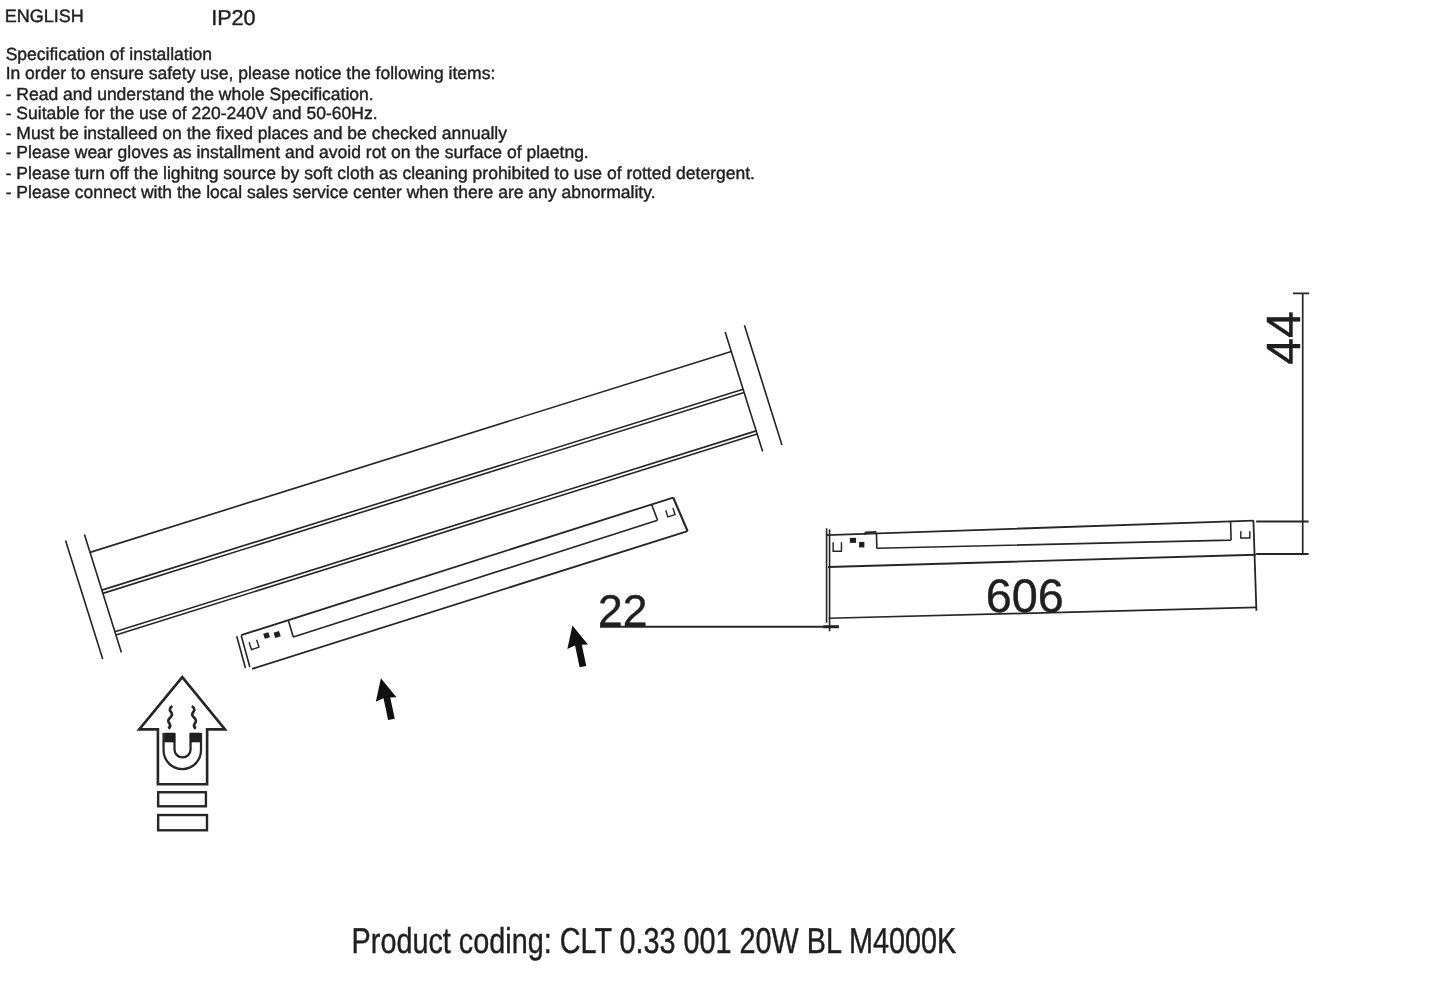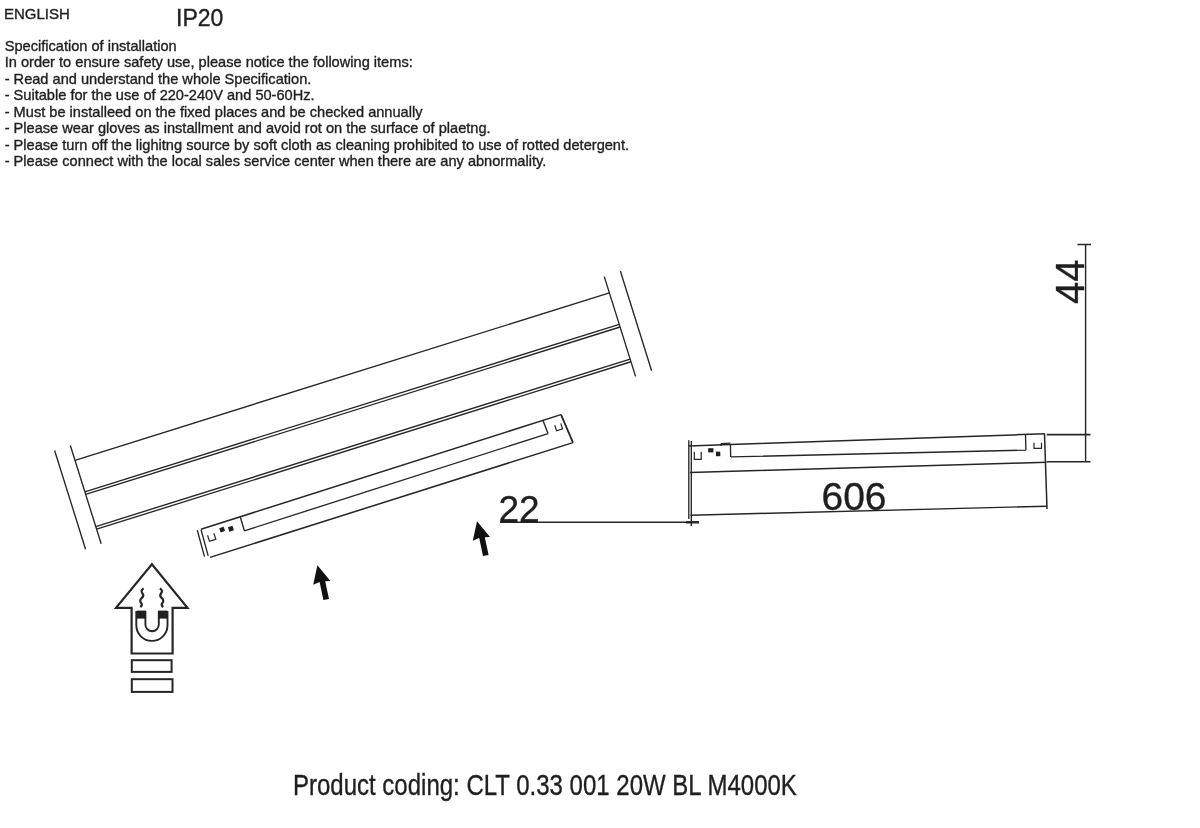--- a/index.html
+++ b/index.html
@@ -2,21 +2,21 @@
 <html><head>
 <meta charset="utf-8">
 <style>
 html,body{margin:0;padding:0;width:1200px;height:828px;background:#ffffff;overflow:hidden}
 body{font-family:"Liberation Sans",sans-serif;color:#1f1f1f;-webkit-text-stroke:0.35px #1f1f1f;filter:blur(0.45px)}
 .abs{position:absolute}
 </style>
 </head>
 <body>
 <div class="abs" style="left:4px;top:4.8px;font-size:15px">ENGLISH</div>
-<div class="abs" style="left:176px;top:4.8px;font-size:23px">IP20</div>
+<div class="abs" style="left:176px;top:4.8px;font-size:18px">IP20</div>
 <div class="abs" style="left:4.7px;top:37.7px;font-size:14.6px;line-height:16.5px;white-space:nowrap">Specification of installation<br>In order to ensure safety use, please notice the following items:<br>- Read and understand the whole Specification.<br>- Suitable for the use of 220-240V and 50-60Hz.<br>- Must be installeed on the fixed places and be checked annually<br>- Please wear gloves as installment and avoid rot on the surface of plaetng.<br>- Please turn off the lighitng source by soft cloth as cleaning prohibited to use of rotted detergent.<br>- Please connect with the local sales service center when there are any abnormality.</div>
 <div class="abs" style="left:0;top:768px;width:1089px;text-align:center;font-size:30px"><span style="display:inline-block;transform:scaleX(0.8);transform-origin:50% 50%">Product coding: CLT 0.33 001 20W BL M4000K</span></div>
 
 <svg class="abs" style="left:0;top:0" width="1200" height="828" viewBox="0 0 1200 828">
 <g stroke="#262626" fill="none" stroke-width="1.35" stroke-linecap="butt">
 
 <g transform="translate(75,460.3) rotate(-17.4)">
 <path d="M0,0H560 M0,33H560 M0,35.8H560 M0,69.4H560 M0,72.2H560"></path>
 <path d="M0,-15.5V87.5 M-16.5,-15.5V88 M560,-17V87.5 M577,-17.5V87"></path>
 </g>

